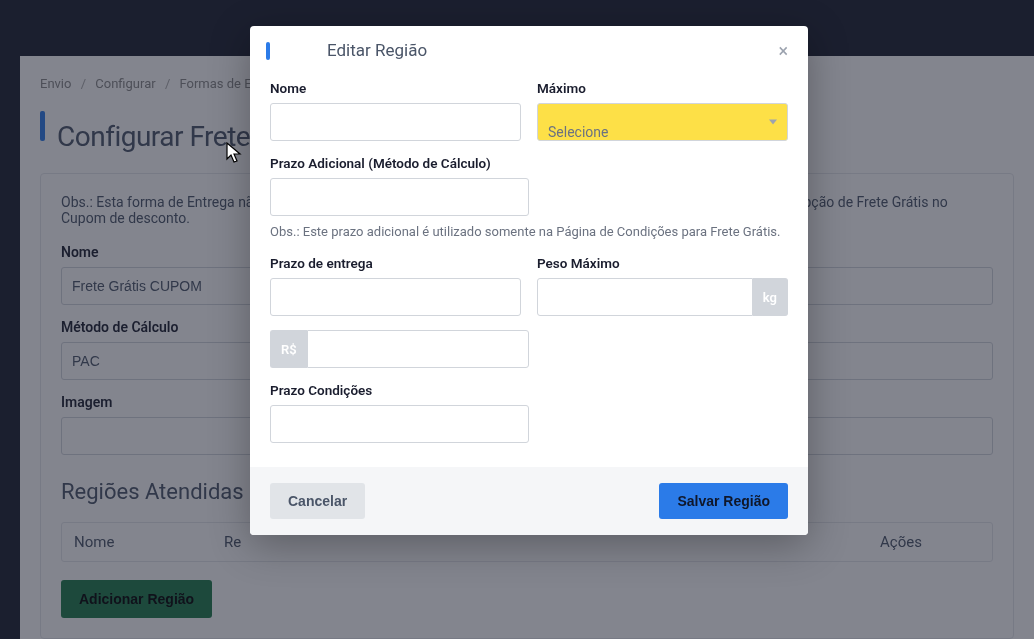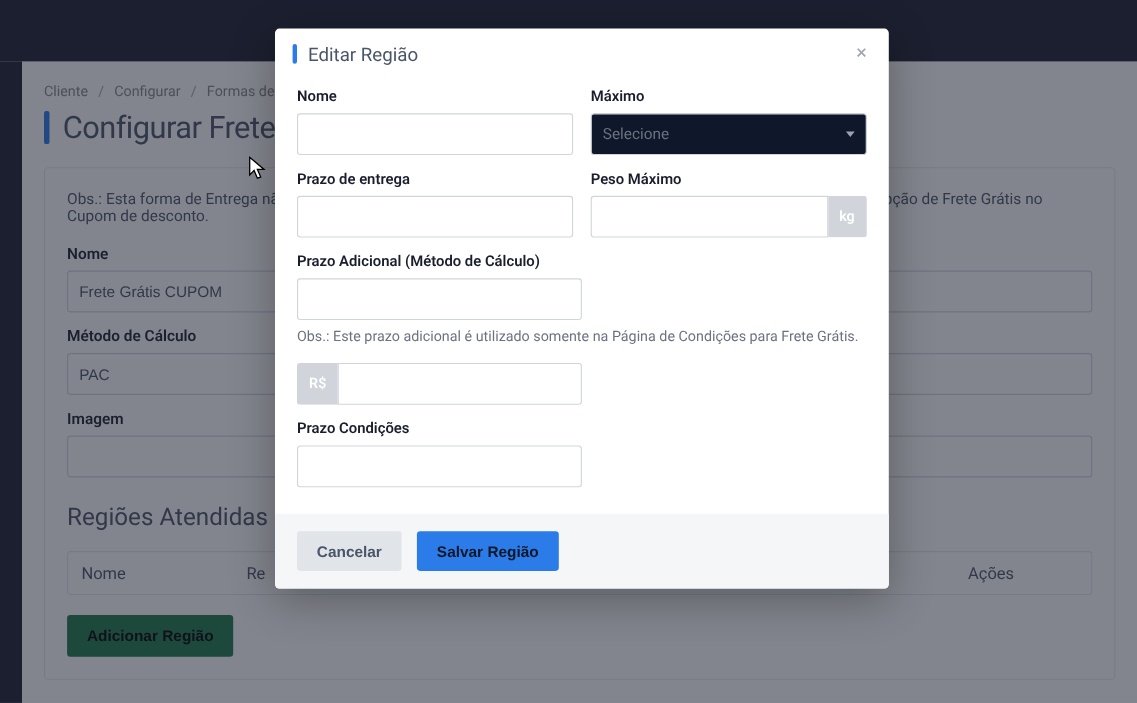--- a/index.html
+++ b/index.html
@@ -55,20 +55,21 @@
       width: 5px;
       height: 30px;
       background: #2b7be8;
       border-radius: 2px;
     }
     h1.page-title {
       font-size: 28px;
       font-weight: 400;
       color: #4a5568;
       letter-spacing: -0.5px;
+      margin-top: 21px;
     }
     .card {
       border: 1px solid #e5e7eb;
       border-radius: 4px;
       padding: 20px;
       background: #fff;
     }
     .note {
       font-size: 14px;
       color: #4a5568;
@@ -137,22 +138,23 @@
       width: 558px;
       background: #fff;
       border-radius: 4px;
       z-index: 20;
       box-shadow: 0 10px 40px rgba(0,0,0,0.3);
       display: flex;
       flex-direction: column;
     }
     .modal-header {
       display: flex;
-      align-items: flex-start;
+      align-items: flex-end;
       padding: 14px 20px 14px 16px;
+      gap: 47px;
     }
     .modal-bar {
       width: 4px;
       height: 18px;
       background: #2b7be8;
       border-radius: 2px;
       margin-right: 10px;
     }
     .modal-title {
       font-size: 17px;
@@ -196,24 +198,24 @@
       outline: none;
     }
     .m-select {
       width: 100%;
       height: 38px;
       border: 1px solid #d1d5db;
       border-radius: 3px;
       padding: 0 28px 0 10px;
       font-size: 14px;
       color: #6b7280;
-      background: #0f172a;
+      background: #fde047;
       position: relative;
       display: flex;
-      align-items: center;
+      align-items: flex-end;
       cursor: pointer;
     }
     .m-select .caret {
       position: absolute;
       right: 10px;
       top: 50%;
       transform: translateY(-50%);
       width: 0; height: 0;
       border-left: 4px solid transparent;
       border-right: 4px solid transparent;
@@ -264,21 +266,21 @@
     .small-note {
       font-size: 13px;
       color: #6b7280;
       margin-top: 7px;
       line-height: 1.4;
     }
     .modal-footer {
       background: #f5f6f8;
       padding: 16px 20px;
       display: flex;
-      justify-content: flex-start;
+      justify-content: space-between;
       gap: 14px;
       border-radius: 0 0 4px 4px;
     }
     .btn-cancel {
       background: #e1e4e8;
       color: #4a5568;
       border: none;
       border-radius: 3px;
       padding: 10px 18px;
       font-size: 14px;
@@ -306,21 +308,21 @@
     }
   </style>
 </head>
 <body>
 
 <div class="page-bg">
   <div class="topbar"></div>
   <div class="sidebar-strip"></div>
   <div class="page-content">
     <div class="breadcrumb">
-      <span>Cliente</span>
+      <span>Envio</span>
       <span class="sep">/</span>
       <span>Configurar</span>
       <span class="sep">/</span>
       <span>Formas de Envio</span>
     </div>
     <div class="page-title-row">
       <div class="title-bar"></div>
       <h1 class="page-title">Configurar Frete</h1>
     </div>
     <div class="card">
@@ -365,37 +367,37 @@
         <label class="m-label">Máximo</label>
         <div class="m-select">
           <span>Selecione</span>
           <span class="caret"></span>
         </div>
       </div>
     </div>
 
     <div class="form-row">
       <div class="form-col">
+        <label class="m-label">Prazo Adicional (Método de Cálculo)</label>
+        <input class="m-input" style="width: 50%;">
+        <div class="small-note">Obs.: Este prazo adicional é utilizado somente na Página de Condições para Frete Grátis.</div>
+      </div>
+    </div>
+
+    <div class="form-row">
+      <div class="form-col">
         <label class="m-label">Prazo de entrega</label>
         <input class="m-input" style="">
       </div>
       <div class="form-col">
         <label class="m-label">Peso Máximo</label>
         <div class="input-group">
           <input class="m-input" style="">
           <span class="addon-right">kg</span>
         </div>
-      </div>
-    </div>
-
-    <div class="form-row">
-      <div class="form-col">
-        <label class="m-label">Prazo Adicional (Método de Cálculo)</label>
-        <input class="m-input" style="width: 50%;">
-        <div class="small-note">Obs.: Este prazo adicional é utilizado somente na Página de Condições para Frete Grátis.</div>
       </div>
     </div>
 
     <div class="form-row">
       <div class="form-col">
         <div class="input-group left" style="width:50%">
           <span class="addon-left">R$</span>
           <input class="m-input" style="">
         </div>
       </div>

